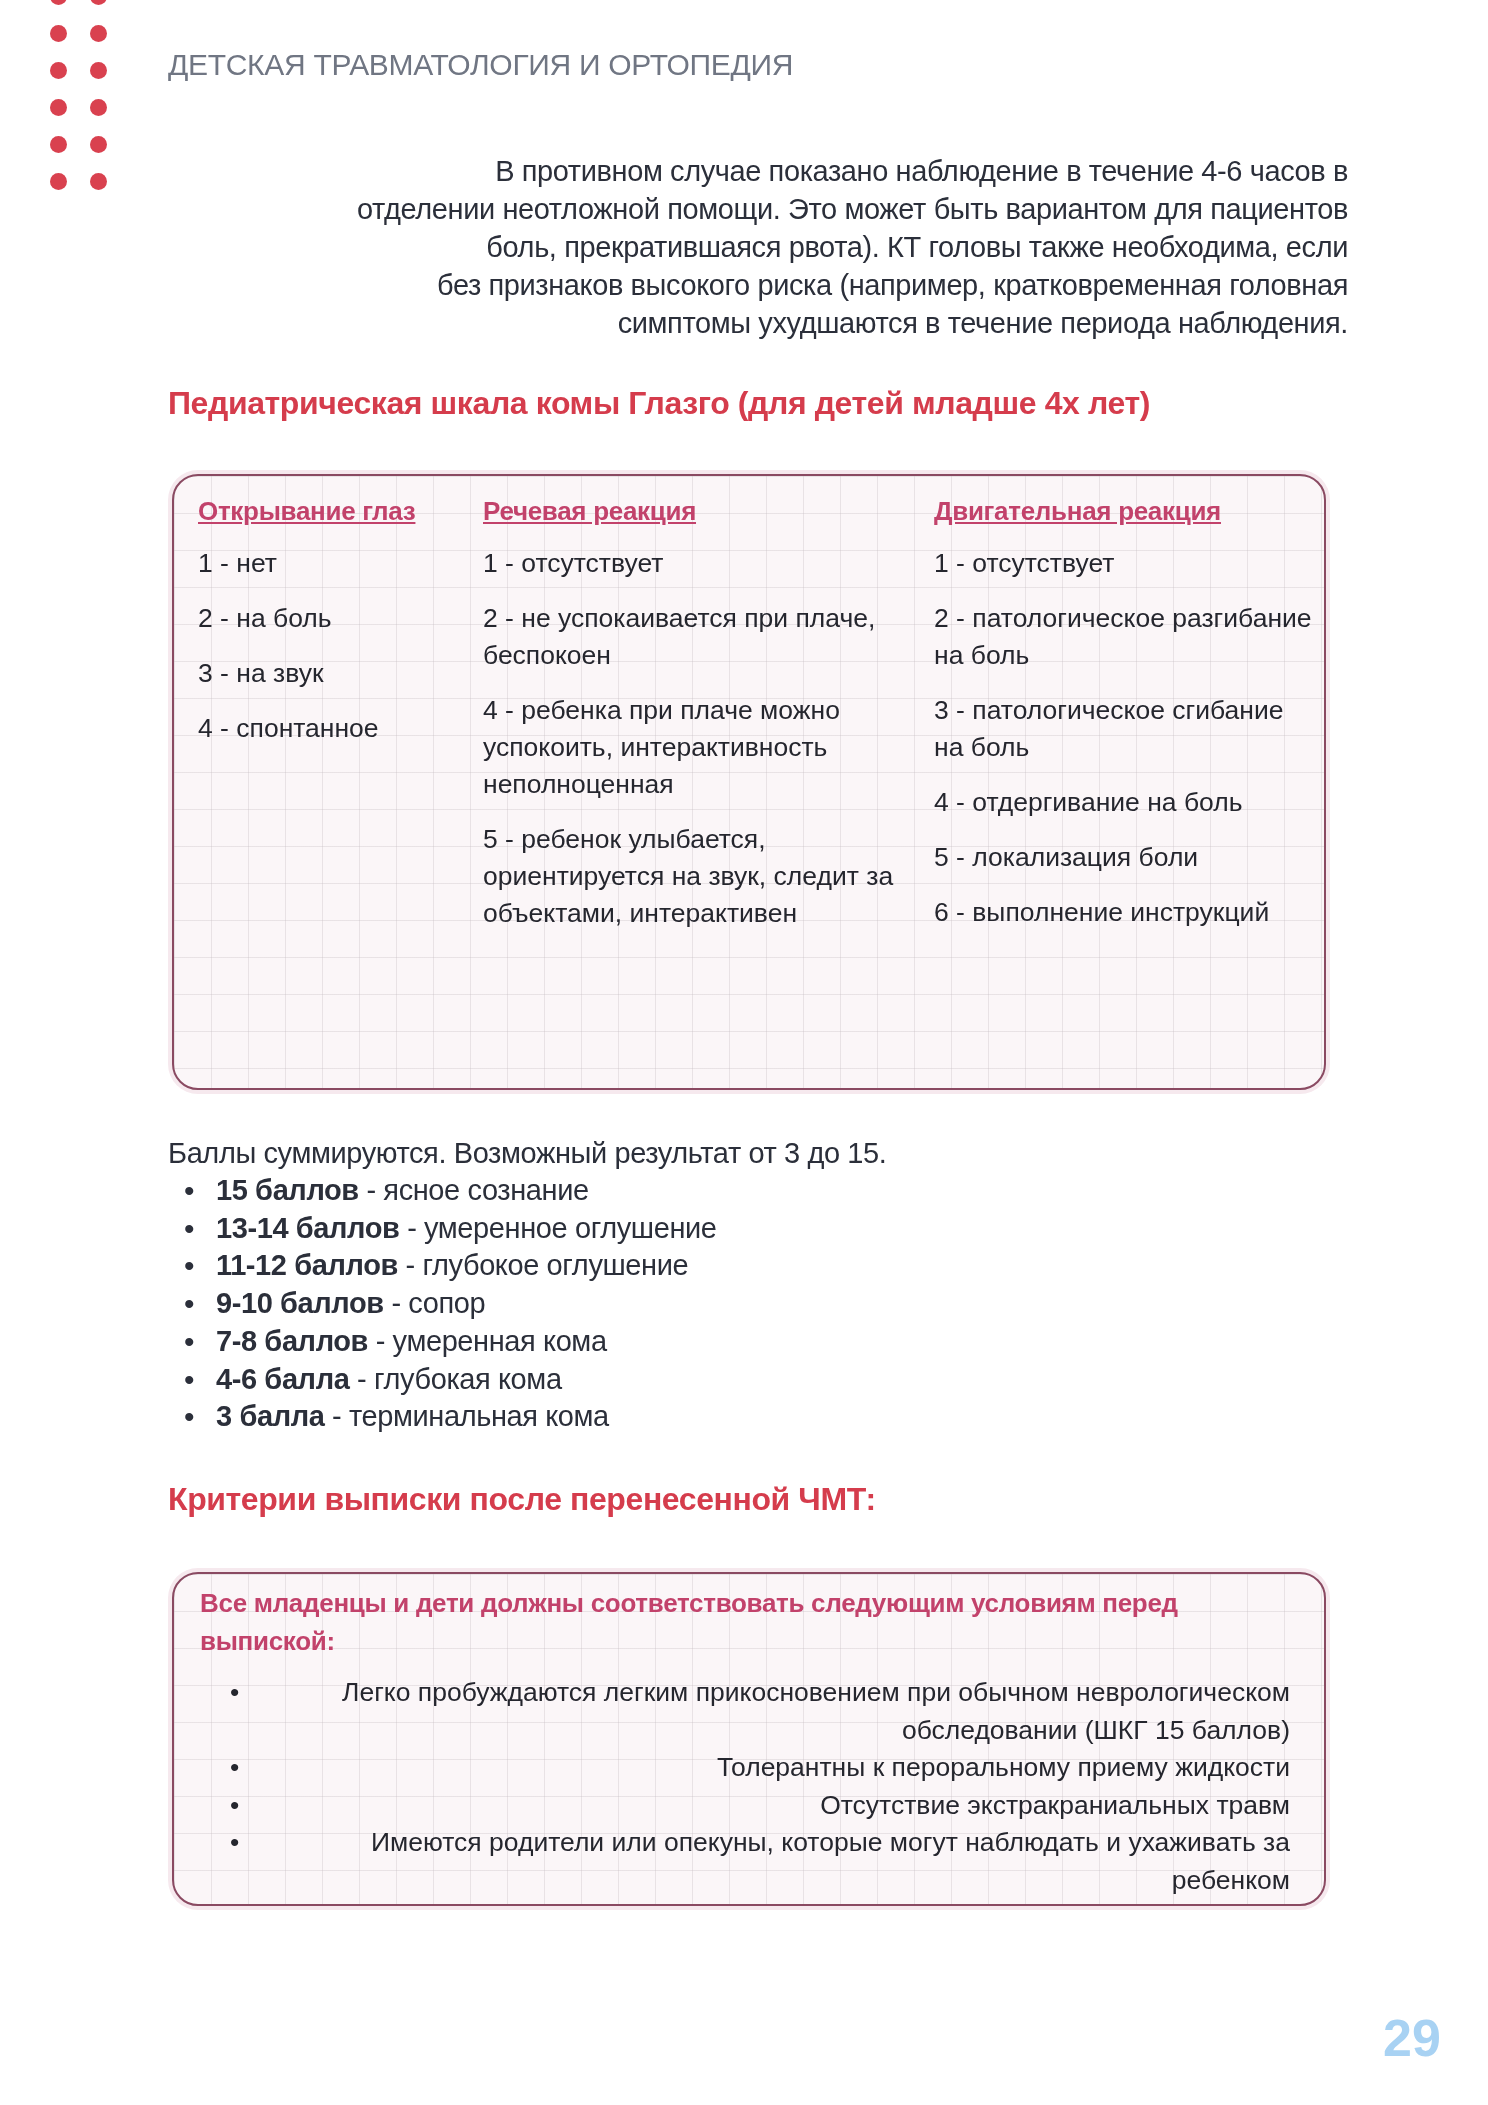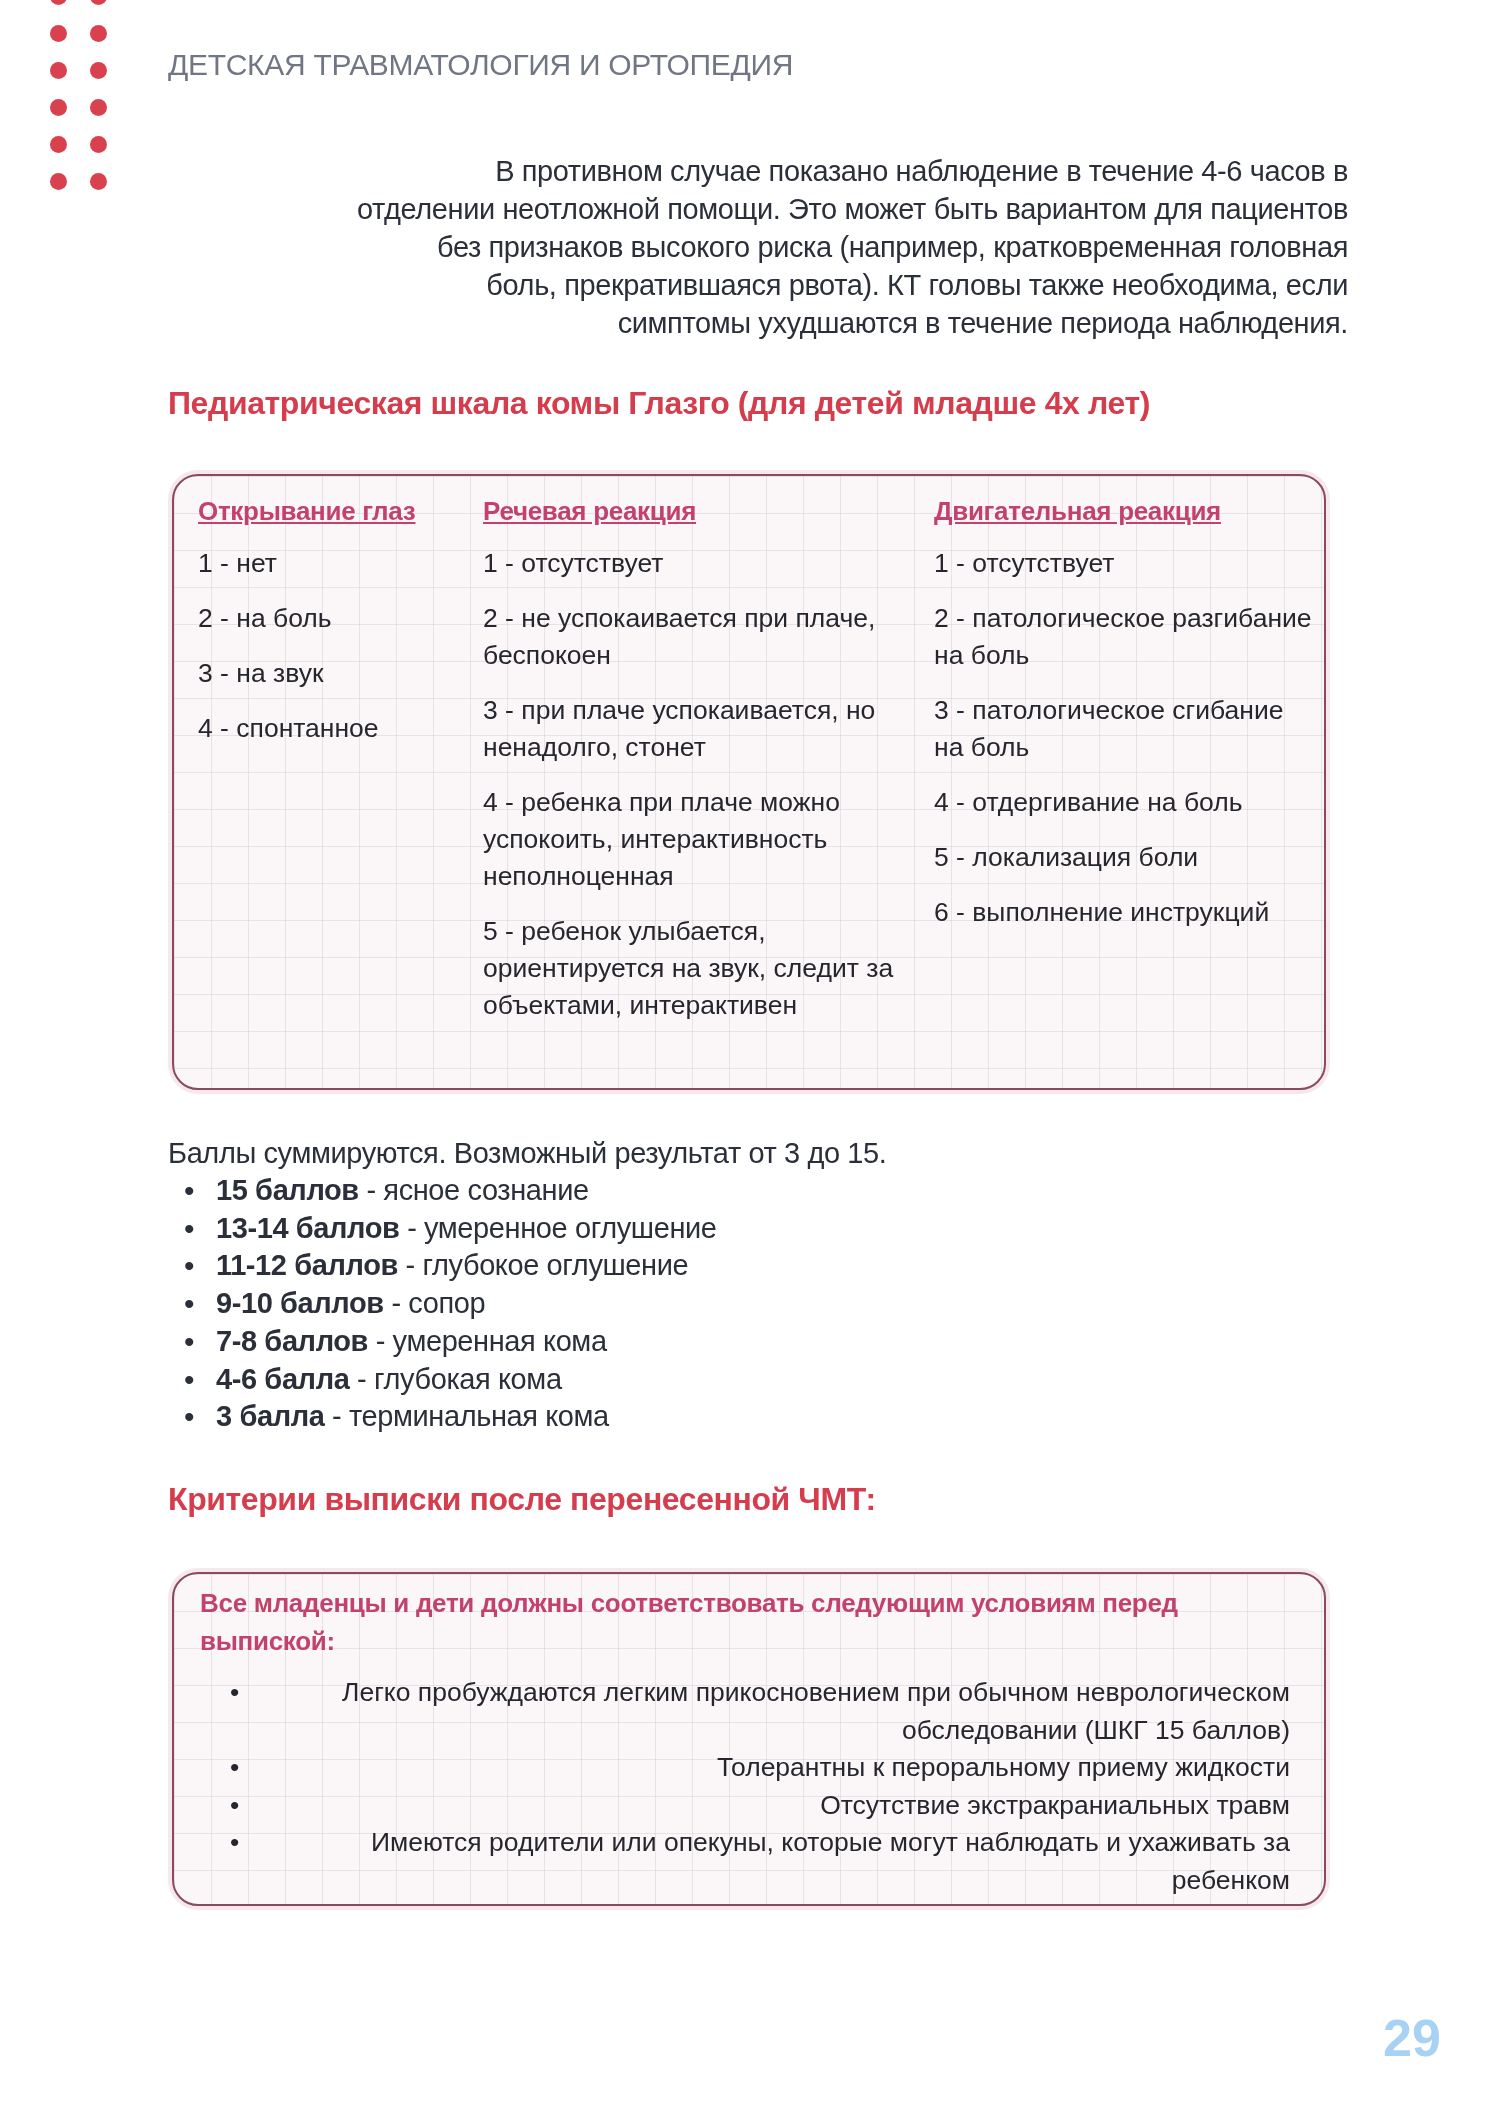--- a/index.html
+++ b/index.html
@@ -52,40 +52,39 @@
   <div class="dot" style="left:40px;top:148px"></div>
   <div class="dot" style="left:0;top:185px"></div>
   <div class="dot" style="left:40px;top:185px"></div>
 </div>
 
 <div class="header">ДЕТСКАЯ ТРАВМАТОЛОГИЯ И ОРТОПЕДИЯ</div>
 
 <div class="para">
   <div>В противном случае показано наблюдение в течение 4-6 часов в</div>
   <div>отделении неотложной помощи. Это может быть вариантом для пациентов</div>
+  <div>боль, прекратившаяся рвота). КТ головы также необходима, если</div>
   <div>без признаков высокого риска (например, кратковременная головная</div>
-  <div>боль, прекратившаяся рвота). КТ головы также необходима, если</div>
   <div>симптомы ухудшаются в течение периода наблюдения.</div>
 </div>
 
 <div class="red-h" style="top:385px">Педиатрическая шкала комы Глазго (для детей младше 4х лет)</div>
 
 <div class="box gcs-box">
   <div class="col col1">
     <div class="col-h">Открывание глаз</div>
     <div class="col-item">1 - нет</div>
     <div class="col-item">2 - на боль</div>
     <div class="col-item">3 - на звук</div>
     <div class="col-item">4 - спонтанное</div>
   </div>
   <div class="col col2">
     <div class="col-h">Речевая реакция</div>
     <div class="col-item">1 - отсутствует</div>
     <div class="col-item">2 - не успокаивается при плаче, беспокоен</div>
-    <div class="col-item">3 - при плаче успокаивается, но ненадолго, стонет</div>
     <div class="col-item">4 - ребенка при плаче можно успокоить, интерактивность неполноценная</div>
     <div class="col-item">5 - ребенок улыбается, ориентируется на звук, следит за объектами, интерактивен</div>
   </div>
   <div class="col col3">
     <div class="col-h">Двигательная реакция</div>
     <div class="col-item">1 - отсутствует</div>
     <div class="col-item">2 - патологическое разгибание на боль</div>
     <div class="col-item">3 - патологическое сгибание на боль</div>
     <div class="col-item">4 - отдергивание на боль</div>
     <div class="col-item">5 - локализация боли</div>

